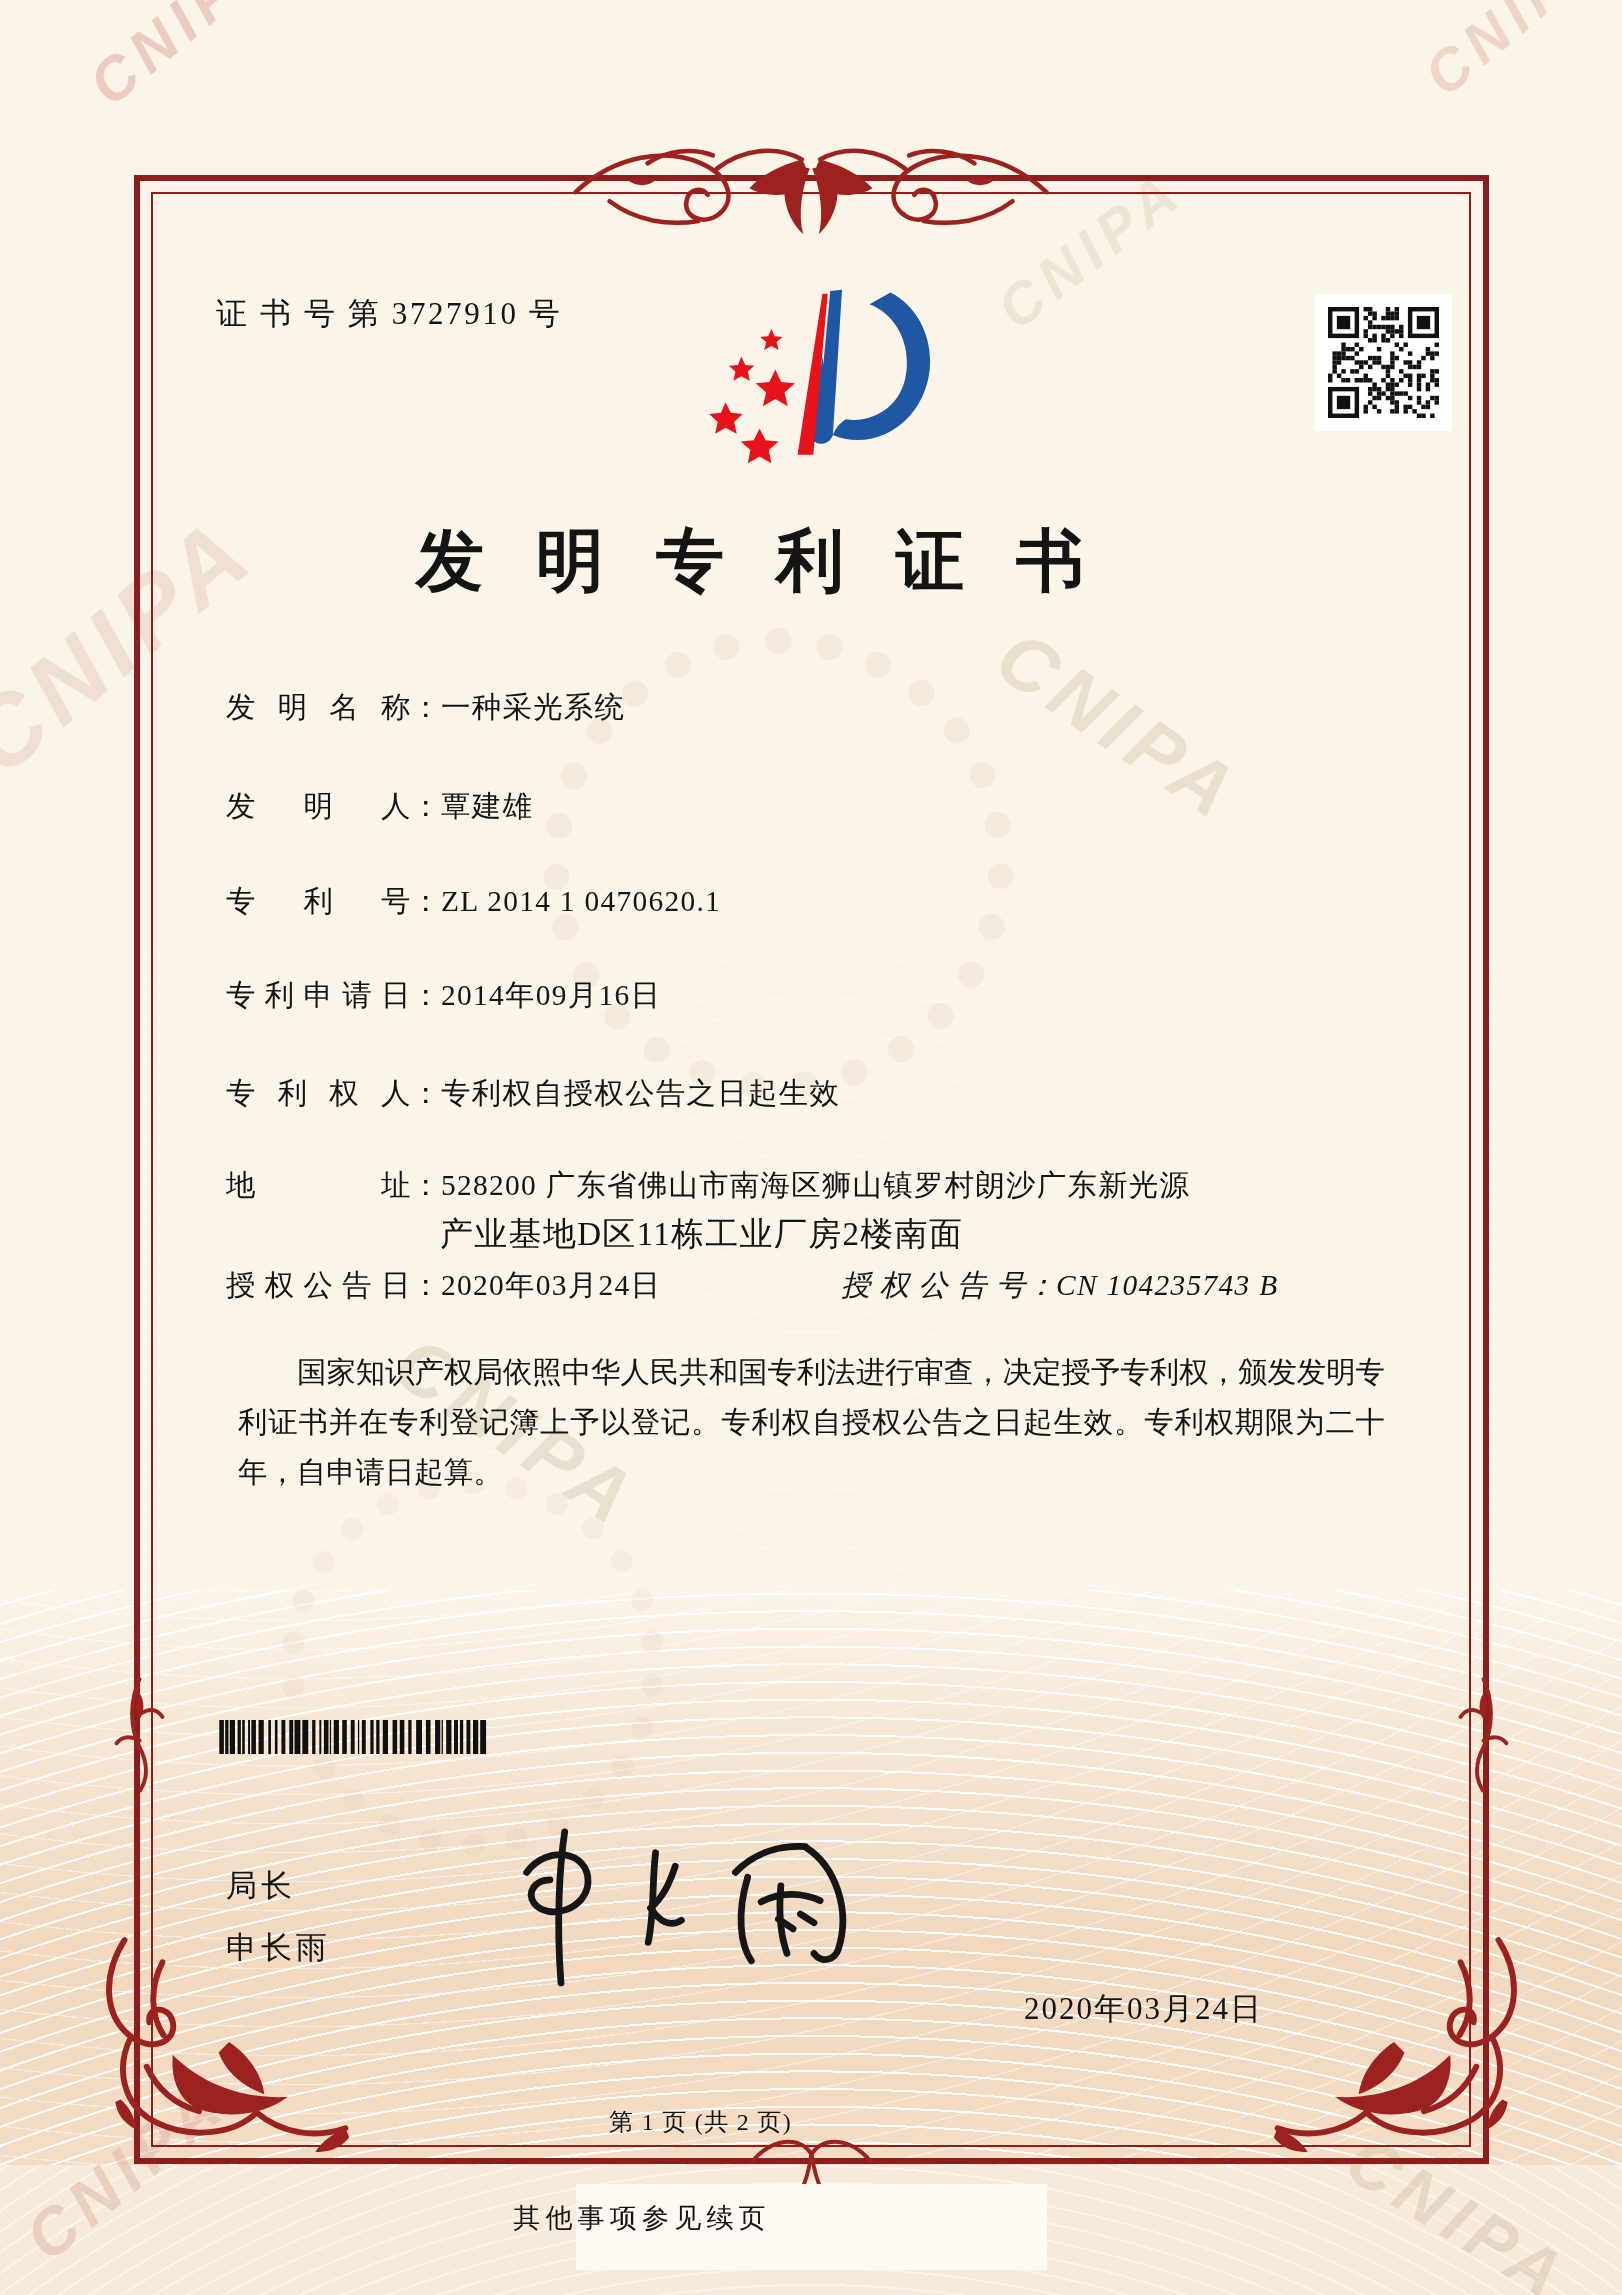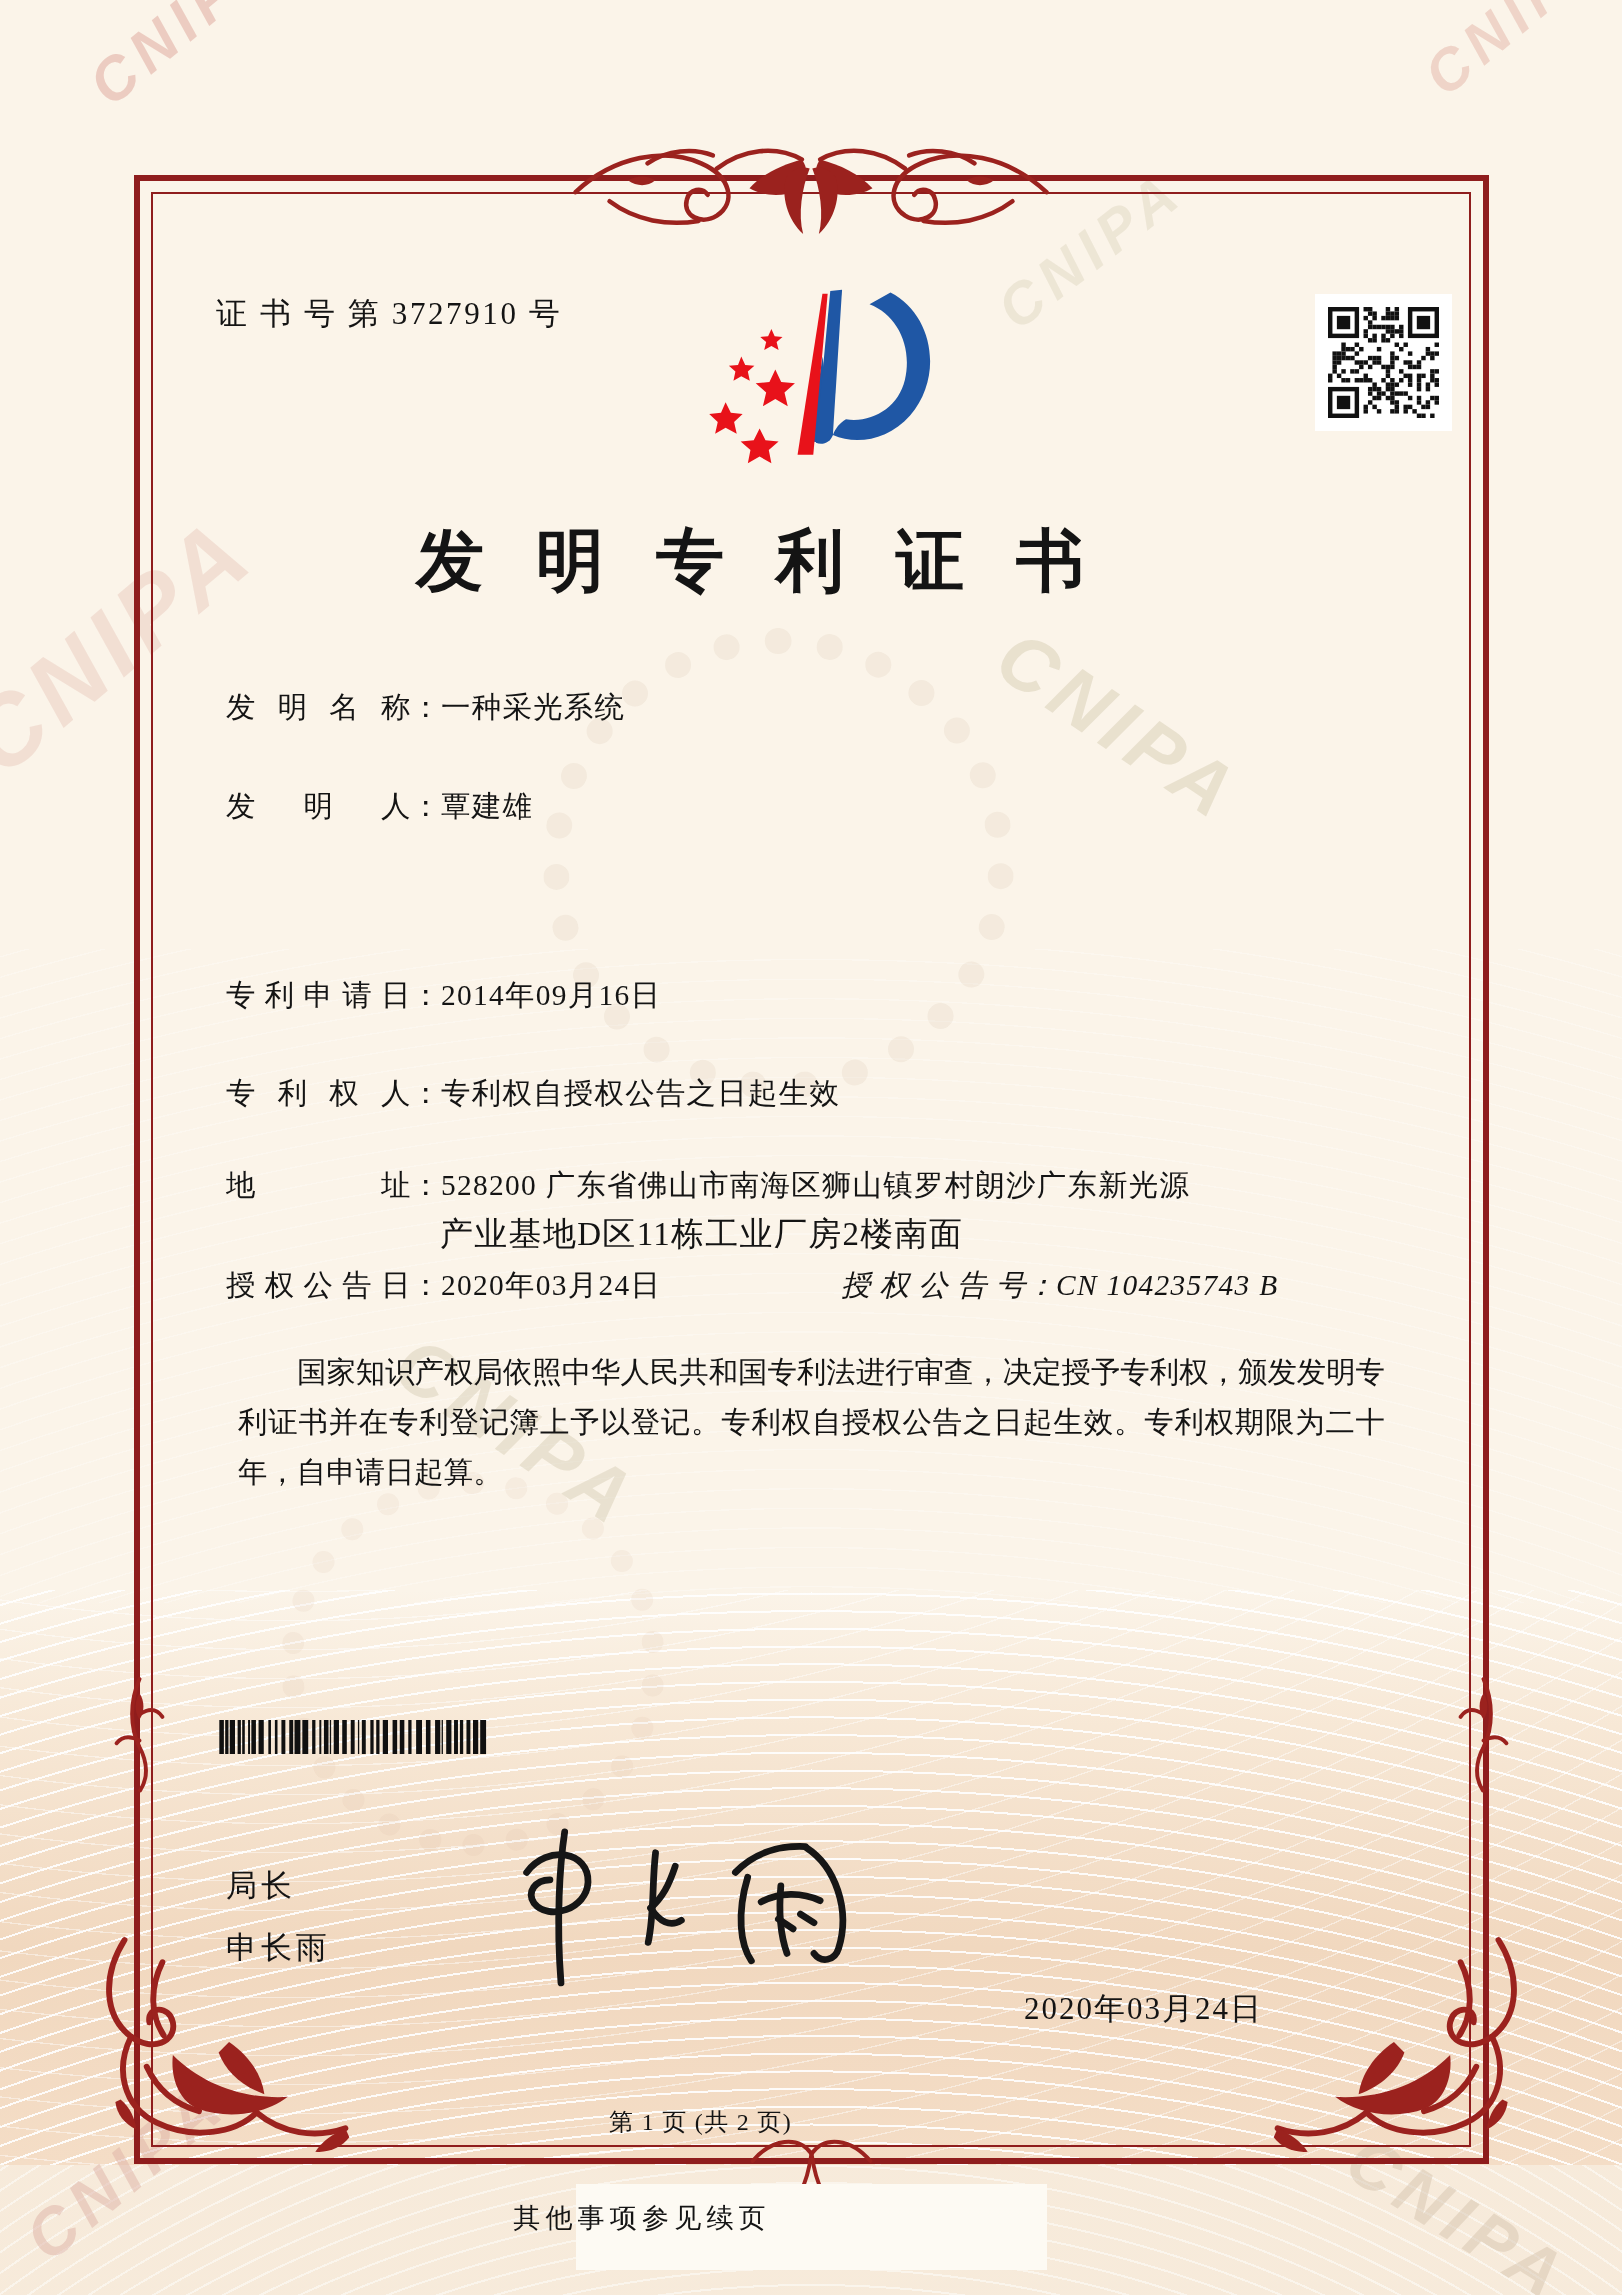--- a/index.html
+++ b/index.html
@@ -366,20 +366,23 @@
     <div class="abs title">发明专利证书</div>
 
     <div class="abs frow" style="top:688px">
       <span class="flabel">发明名称</span><span>：</span><span class="fvalue">一种采光系统</span>
     </div>
 
     <div class="abs frow" style="top:787px">
       <span class="flabel">发明人</span><span>：</span><span class="fvalue">覃建雄</span>
     </div>
 
+    <div class="abs frow" style="top:882px">
+      <span class="flabel">专利号</span><span>：</span><span class="fvalue">ZL 2014 1 0470620.1</span>
+    </div>
 
     <div class="abs frow" style="top:976px">
       <span class="flabel">专利申请日</span><span>：</span><span class="fvalue">2014年09月16日</span>
     </div>
 
     <div class="abs frow" style="top:1074px">
       <span class="flabel">专利权人</span><span>：</span><span class="fvalue">专利权自授权公告之日起生效</span>
     </div>
 
     <div class="abs frow" style="top:1166px">

